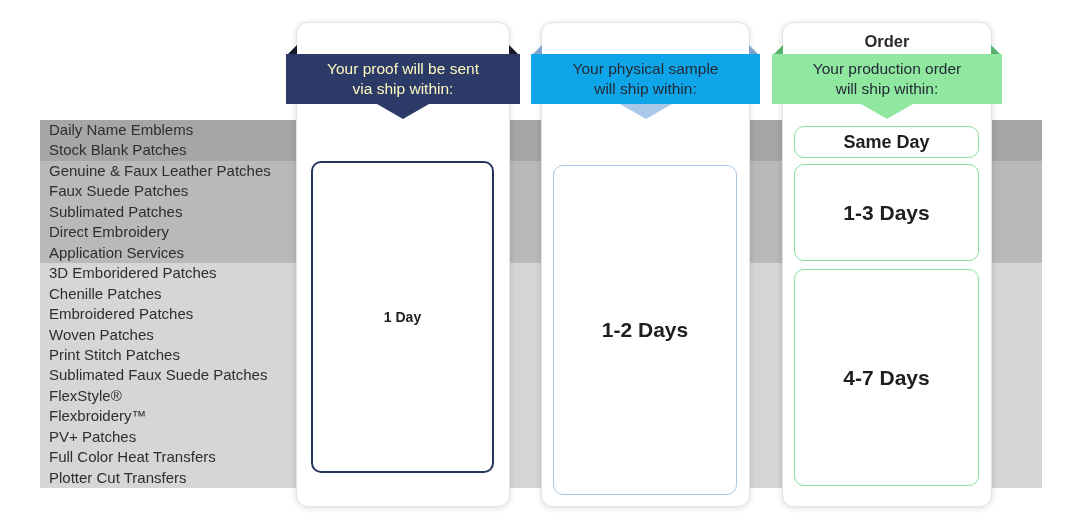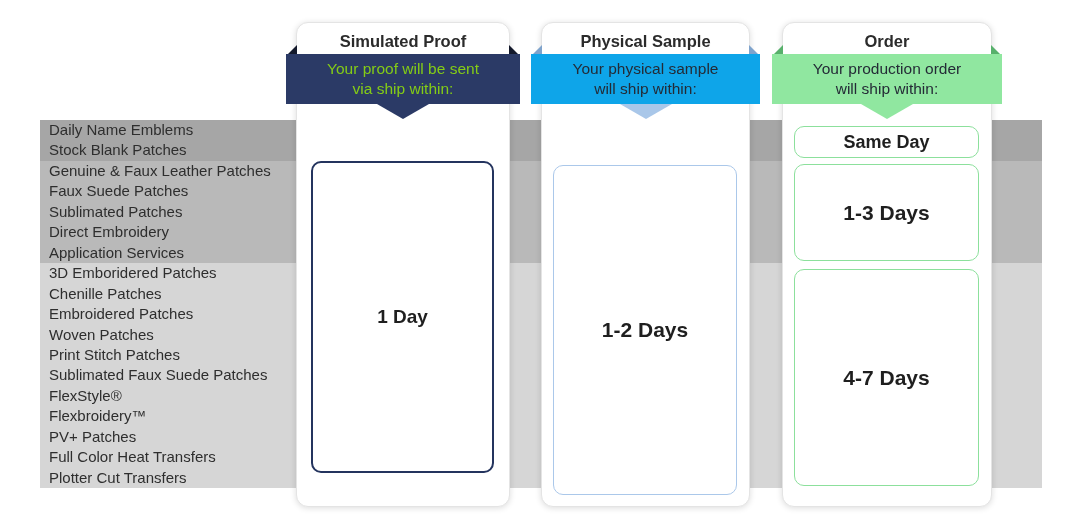--- a/index.html
+++ b/index.html
@@ -99,21 +99,21 @@
     position: absolute;
     border-radius: 10px;
     display: flex;
     align-items: center;
     justify-content: center;
     font-weight: 700;
     color: #1f1f1f;
     background: #ffffff;
     box-sizing: border-box;
   }
-  .c1 .tbox.full { left: 14px; right: 15px; top: 138px; height: 312px; border: 2px solid #000; font-size: 19px; }
+  .c1 .tbox.full { left: 14px; right: 15px; top: 138px; height: 312px; border: 2px solid #000; font-size: 14px; }
   .c2 .tbox.full { left: 11px; right: 12px; top: 142px; height: 330px; border: 1.5px solid #000; font-size: 21px; }
   .c3 .tbox { left: 11px; right: 12px; border: 1.5px solid #000; }
   .c3 .tbox.a { top: 103px; height: 32px;  font-size: 18px; }
   .c3 .tbox.b { top: 141px; height: 97px;  font-size: 21px; align-items: center; }
   .c3 .tbox.c { top: 246px; height: 217px; font-size: 21px; }
 </style>
 </head>
 <body>
 
 <div class="stage">
@@ -139,35 +139,33 @@
         <div class="row" style="color: rgb(46, 46, 46);">Sublimated Faux Suede Patches</div>
         <div class="row" style="color: rgb(46, 46, 46);">FlexStyle®</div>
         <div class="row" style="color: rgb(46, 46, 46);">Flexbroidery™</div>
         <div class="row" style="color: rgb(46, 46, 46);">PV+ Patches</div>
         <div class="row" style="color: rgb(46, 46, 46);">Full Color Heat Transfers</div>
         <div class="row" style="color: rgb(46, 46, 46);">Plotter Cut Transfers</div>
       </div>
     </div>
 
   <div class="card c1">
-    <div class="card-title">Simulated Proof</div>
-    <div class="banner" style="background-color: rgb(43, 58, 102); color: #84cc16;">
+    <div class="banner" style="background-color: rgb(43, 58, 102); color: #fef9c3;">
       <span class="fold left" style="border-bottom-color: rgb(19, 25, 43);"></span>
       <span class="fold right" style="border-bottom-color: rgb(19, 25, 43);"></span>
       <span class="line">Your proof will be sent</span>
       <span class="line">via ship within:</span>
       <span class="chevron" style="border-top-color: rgb(43, 58, 102);"></span>
     </div>
     <div class="tbox full" style="border-color: rgb(36, 52, 94);">
       <span>1 Day</span>
     </div>
   </div>
 
   <div class="card c2">
-    <div class="card-title">Physical Sample</div>
     <div class="banner" style="background-color: #0ea5e9; color: rgb(36, 43, 54);">
       <span class="fold left" style="border-bottom-color: rgb(127, 163, 204);"></span>
       <span class="fold right" style="border-bottom-color: rgb(127, 163, 204);"></span>
       <span class="line">Your physical sample</span>
       <span class="line">will ship within:</span>
       <span class="chevron" style="border-top-color: rgb(169, 199, 233);"></span>
     </div>
     <div class="tbox full" style="border-color: rgb(171, 200, 234);">
       <span>1-2 Days</span>
     </div>

